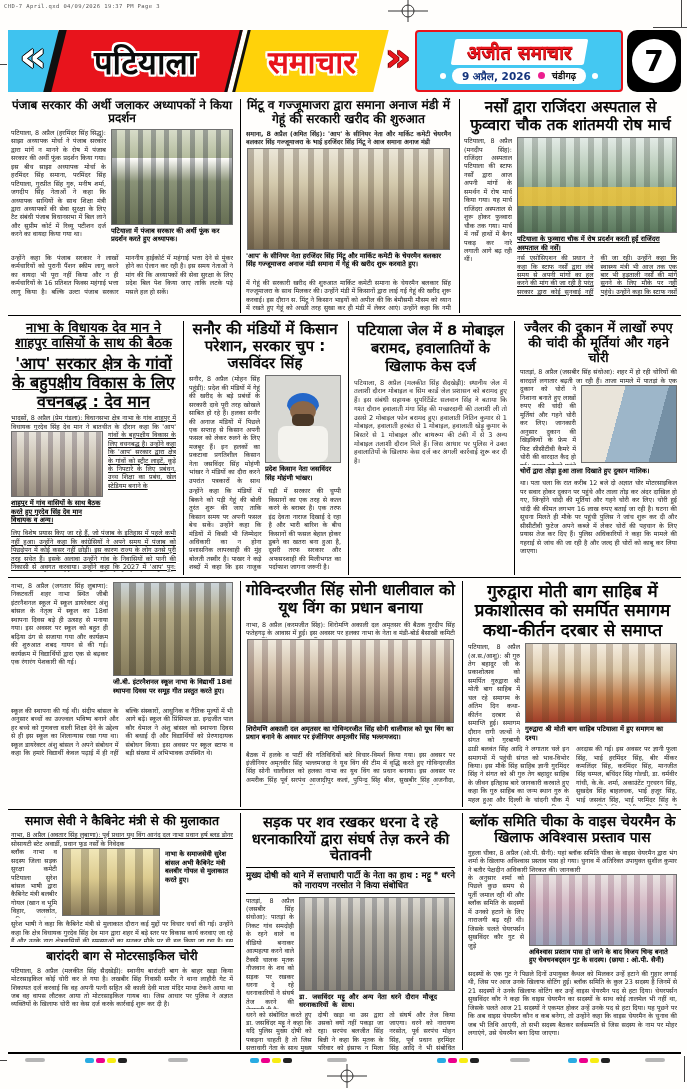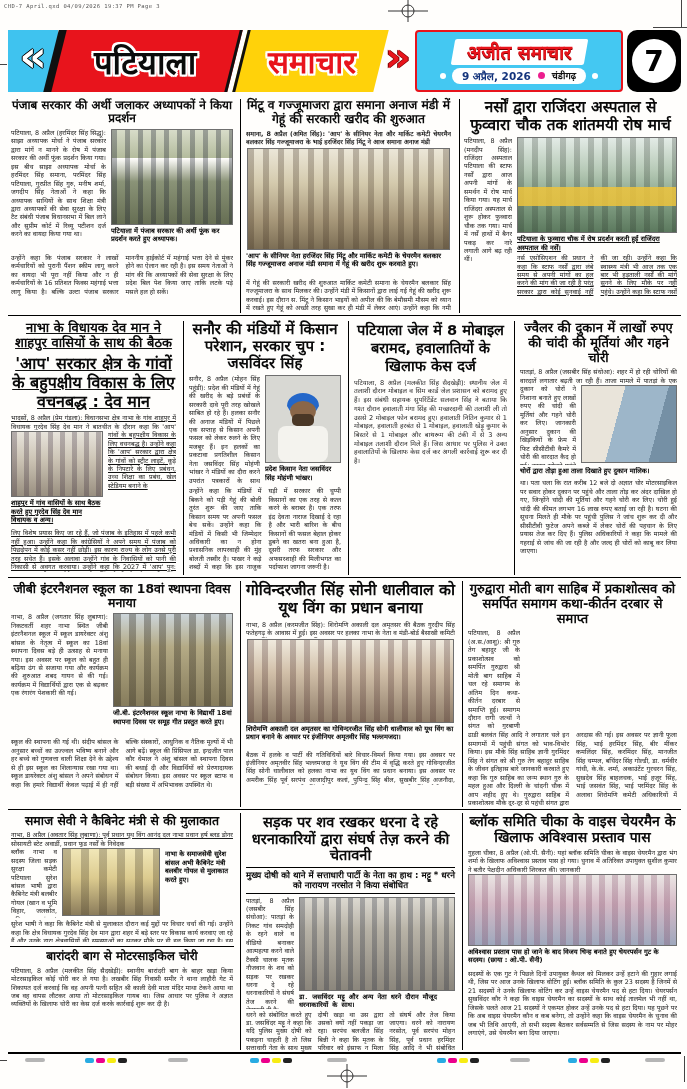--- a/index.html
+++ b/index.html
@@ -217,43 +217,46 @@
     <div class="bt" style="height:16px;">पातड़ां, 8 अप्रैल (जसबीर सिंह संधोआ): शहर में हो रही चोरियों की वारदातें लगातार बढ़ती जा रही हैं। ताजा मामले में पातड़ां के एक ज्वैलर की</div>
     <div class="flexrow" style="height:80px;margin-top:1px;">
       <div class="bt" style="flex:1;">दुकान को चोरों ने निशाना बनाते हुए लाखों रुपए की चांदी की मूर्तियां और गहने चोरी कर लिए। जानकारी अनुसार दुकान की खिड़कियों के फ्रेम में फिट सीसीटीवी कैमरे में चोरी की वारदात कैद हो गई। दुकान खोलने पहुंचे तो देखा कि शटर में दरार पड़ी हुई थी और दुकान का सामान बिखरा पड़ा</div>
       <div class="ph ph-safe" style="width:96px;height:78px;flex:none;"></div>
     </div>
     <div class="cap" style="height:10px;">चोरों द्वारा तोड़ा हुआ ताला दिखाते हुए दुकान मालिक।</div>
     <div class="bt" style="height:108px;margin-top:2px;">था। पता चला कि रात करीब 12 बजे दो अज्ञात चोर मोटरसाइकिल पर सवार होकर दुकान पर पहुंचे और ताला तोड़ कर अंदर दाखिल हो गए, जिन्होंने चांदी की मूर्तियां और गहने चोरी कर लिए। चोरी हुई चांदी की कीमत लगभग 16 लाख रुपए बताई जा रही है। घटना की सूचना मिलते ही मौके पर पहुंची पुलिस ने जांच शुरू कर दी और सीसीटीवी फुटेज अपने कब्जे में लेकर चोरों की पहचान के लिए प्रयास तेज कर दिए हैं। पुलिस अधिकारियों ने कहा कि मामले की गहराई से जांच की जा रही है और जल्द ही चोरों को काबू कर लिया जाएगा।</div>
   </section>
 
   <section class="cell" style="left:8px;top:580px;width:228px;height:226px;">
-    <h2 class="hl" style="font-size:12.4px;">जीबी इंटरनैशनल स्कूल का 18वां स्थापना दिवस मनाया</h2>
     <div class="flexrow" style="height:122px;">
       <div class="bt" style="flex:1;">नाभा, 8 अप्रैल (जगतार सिंह लुबाणा): निकटवर्ती शहर नाभा स्थित जीबी इंटरनैशनल स्कूल में स्कूल डायरेक्टर अंशु बांसल के नेतृत्व में स्कूल का 18वां स्थापना दिवस बड़े ही उत्साह से मनाया गया। इस अवसर पर स्कूल को बहुत ही बढ़िया ढंग से सजाया गया और कार्यक्रम की शुरुआत शबद गायन से की गई। कार्यक्रम में विद्यार्थियों द्वारा एक से बढ़कर एक रंगारंग पेशकारी की गई।</div>
       <figure class="figcol" style="width:120px;">
         <div class="ph ph-students" style="width:120px;height:94px;"></div>
         <figcaption class="cap">जी.बी. इंटरनैशनल स्कूल नाभा के विद्यार्थी 18वां स्थापना दिवस पर समूह गीत प्रस्तुत करते हुए।</figcaption>
       </figure>
     </div>
     <div class="bt cols2" style="height:80px;margin-top:3px;">स्कूल की स्थापना की गई थी। संदीप बांसल के अनुसार बच्चों का उज्ज्वल भविष्य बनाने और हर बच्चे को गुणवत्ता वाली शिक्षा देने के उद्देश्य से ही इस स्कूल का शिलान्यास रखा गया था। स्कूल डायरेक्टर अंशु बांसल ने अपने संबोधन में कहा कि हमारे विद्यार्थी केवल पढ़ाई में ही नहीं बल्कि संस्कारों, आधुनिक व नैतिक मूल्यों में भी आगे बढ़ें। स्कूल की प्रिंसिपल डा. इन्द्रजीत पाल कौर धेमाल ने अंशु बांसल को स्थापना दिवस की बधाई दी और विद्यार्थियों को प्रेरणादायक संबोधन किया। इस अवसर पर स्कूल स्टाफ व बड़ी संख्या में अभिभावक उपस्थित थे।</div>
   </section>
 
   <section class="cell" style="left:243px;top:580px;width:215px;height:226px;">
     <h2 class="hl" style="font-size:15.6px;">गोविन्दरजीत सिंह सोनी धालीवाल को यूथ विंग का प्रधान बनाया</h2>
     <div class="bt" style="height:17px;">नाभा, 8 अप्रैल (करमजीत सिंह): शिरोमणि अकाली दल अमृतसर की बैठक गुरदीप सिंह फतेहगढ़ के आवास में हुई। इस अवसर पर हलका नाभा के नेता व मंडी-बोर्ड बैसाखी कमिटी लखत सिंह चमकता सहित शामिल हुए।</div>
     <div class="ph ph-indoor" style="width:207px;height:84px;margin:1px auto;"></div>
     <div class="cap" style="height:24px;">शिरोमणि अकाली दल अमृतसर का गोविन्दरजीत सिंह सोनी धालीवाल को यूथ विंग का प्रधान बनाने के अवसर पर इंजीनियर अमृतवीर सिंह भल्लमजदा।</div>
     <div class="bt" style="height:34px;margin-top:2px;">बैठक में हलके व पार्टी की गतिविधियों बारे विचार-विमर्श किया गया। इस अवसर पर इंजीनियर अमृतवीर सिंह भल्लमजदा ने यूथ विंग की टीम में वृद्धि करते हुए गोविन्दरजीत सिंह सोनी धालीवाल को हलका नाभा का यूथ विंग का प्रधान बनाया। इस अवसर पर अमरीक सिंह पूर्व सरपंच आजादीपुर कलां, पुपिन्द्र सिंह बील, सुखबीर सिंह अजनौदा, हरपाल सिंह अजनौदा, बीर सिंह टोडरवाल, गुरविंदर सिंह टोडरवाल, हरदीप सिंह सोनी नाभा, परमजीत सिंह नंबरदार ईचावाल नाभा आदि उपस्थित थे।</div>
   </section>
 
   <section class="cell" style="left:465px;top:580px;width:215px;height:226px;">
-    <h2 class="hl" style="font-size:13px;">गुरुद्वारा मोती बाग साहिब में प्रकाशोत्सव को समर्पित समागम कथा-कीर्तन दरबार से समाप्त</h2>
+    <h2 class="hl" style="font-size:17px;">गुरुद्वारा मोती बाग साहिब में प्रकाशोत्सव को समर्पित समागम कथा-कीर्तन दरबार से समाप्त</h2>
     <div class="flexrow" style="height:100px;">
       <div class="bt" style="width:52px;flex:none;">पटियाला, 8 अप्रैल (अ.स./आशु): श्री गुरु तेग बहादुर जी के प्रकाशोत्सव को समर्पित गुरुद्वारा श्री मोती बाग साहिब में चल रहे समागम के अंतिम दिन कथा-कीर्तन दरबार से समाप्ति हुई। समागम दौरान रागी जत्थों ने संगत को गुरबाणी कीर्तन से निहाल किया।</div>
+      <figure class="figcol" style="flex:1;">
+        <div class="ph ph-kirtan" style="width:100%;height:80px;"></div>
+        <figcaption class="cap" style="height:16px;">गुरुद्वारा श्री मोती बाग साहिब पटियाला में हुए समागम का दृश्य।</figcaption>
+      </figure>
     </div>
     <div class="bt cols2" style="height:82px;margin-top:2px;">ढाडी बलवंत सिंह आदि ने लगातार चले इन समागमों में पहुंची संगत को भाव-विभोर किया। इस मौके सिंह साहिब ज्ञानी गुरमिंदर सिंह ने संगत को श्री गुरु तेग बहादुर साहिब के जीवन इतिहास बारे जानकारी करवाते हुए कहा कि गुरु साहिब का जन्म स्थान गुरु के महल हुआ और दिल्ली के चांदनी चौक में आप शहीद हुए थे। गुरुद्वारा साहिब में प्रकाशोत्सव मौके दूर-दूर से पहुंची संगत द्वारा अरदास की गई। इस अवसर पर ज्ञानी फूला सिंह, भाई हरमिंदर सिंह, बीर मींकर कमलिंदर सिंह, करमिंदर सिंह, मानजीत सिंह चम्पल, बचिंदर सिंह गोल्डी, डा. धर्मवीर गांधी, के.के. शर्मा, अकाउंटेंट गुरचरन सिंह, सुखदेव सिंह बाहलचक, भाई हजूर सिंह, भाई जसवंत सिंह, भाई परमिंदर सिंह के अलावा शिरोमणि कमेटी अधिकारियों में बलजीत सिंह, लखवीर सिंह आदि और संगत बड़ी संख्या में शामिल थे।</div>
   </section>
 
   <section class="cell" style="left:8px;top:812px;width:228px;height:132px;">
     <h2 class="hl" style="font-size:12.4px;">समाज सेवी ने कैबिनेट मंत्री से की मुलाकात</h2>
     <div class="bt" style="height:16px;text-decoration:underline;">नाभा, 8 अप्रैल (अवतार सिंह लुबाणा): पूर्व प्रधान यूथ विंग आनंद दल नाभा प्रधान हर्ष ब्लड डोनर सोसायटी स्टेट अवार्डी, प्रधान फूड नर्सों के निवेदक</div>
     <div class="flexrow" style="height:70px;margin-top:1px;">
       <div class="bt" style="width:46px;flex:none;">ब्लॉक नाभा व सदस्य जिला सड़क सुरक्षा कमेटी पटियाला सुरेश बांसल भाषी द्वारा कैबिनेट मंत्री बलबीर गोयल (खान व भूमि विहार, जलस्रोत, भूमि व जल संपदा) के साथ लखनगाम में पहुंचकर मुलाकात की गई। जिस दौरान प्रधान सुरेश बांसल भाषी द्वारा कैबिनेट मंत्री को फूलों का गुलदस्ता भेंट किया गया।</div>
       <div class="ph ph-bouquet" style="width:98px;height:68px;flex:none;"></div>
@@ -277,23 +280,24 @@
         <figcaption class="cap" style="height:14px;font-family:Liberation Mono, monospace;">डा. जसविंदर मट्टू और अन्य नेता धरने दौरान मौजूद धरनाकारियों के साथ।</figcaption>
       </figure>
     </div>
     <div class="bt cols3" style="height:48px;margin-top:2px;">धरने को संबोधित करते हुए डा. जसविंदर मट्टू ने कहा कि यदि पुलिस मुख्य दोषी को पकड़ना चाहती है तो जिस सत्ताधारी नेता के साथ मुख्य दोषी खड़ा था उस द्वारा उसको क्यों नहीं पकड़ा जा रहा। सरपंच बलजीत सिंह बिन्नी ने कहा कि मृतक के परिवार को इंसाफ न मिला तो संघर्ष और तेज किया जाएगा। धरने को नारायण नरसोत, पूर्व सरपंच मोहन सिंह, पूर्व प्रधान हरमिंदर सिंह आदि ने भी संबोधित किया। पुलिस ने दोषियों के खिलाफ केस दर्ज करके कुछ को गिरफ्तार किया जा चुका है परंतु मुख्य दोषी की गिरफ्तारी न होने कारण परिवार द्वारा शव को सड़क पर रखकर रोष जाहिर किया जा रहा था।</div>
   </section>
 
   <section class="cell" style="left:465px;top:812px;width:215px;height:240px;">
     <h2 class="hl" style="font-size:14px;">ब्लॉक समिति चीका के वाइस चेयरमैन के खिलाफ अविश्वास प्रस्ताव पास</h2>
     <div class="bt" style="height:24px;">गुहला चीका, 8 अप्रैल (ओ.पी. सैनी): यहां ब्लॉक समिति चीका के वाइस चेयरमैन द्वारा भंग शर्मा के खिलाफ अविश्वास प्रस्ताव पास हो गया। चुनाव में अतिरिक्त उपायुक्त सुशील कुमार ने बतौर पेक्षदीन अधिकारी शिरकत की। जानकारी</div>
     <div class="flexrow" style="height:94px;margin-top:1px;">
+      <div class="bt" style="width:56px;flex:none;">के अनुसार शर्मा को पिछले कुछ समय से पूर्ती जमाल रही थी और ब्लॉक समिति के सदस्यों में उनको हटाने के लिए नाराजगी बढ़ रही थी। जिसके चलते चेयरपर्सन सुखविंदर कौर गुट से जुड़े</div>
       <figure class="figcol" style="flex:1;">
         <div class="ph ph-women" style="width:100%;height:72px;"></div>
-        <figcaption class="cap" style="height:18px;">अविश्वास प्रस्ताव पास हो जाने के बाद विजय चिन्ह बनाते हुए चेयरपर्सन गुट के सदस्य। (छाया : ओ.पी. सैनी)</figcaption>
+        <figcaption class="cap" style="height:18px;">अविश्वास प्रस्ताव पास हो जाने के बाद विजय चिन्ह बनाते हुए चेवचनबद्सन गुट के सदस्य। (छाया : ओ.पी. सैनी)</figcaption>
       </figure>
     </div>
     <div class="bt" style="height:78px;margin-top:2px;">सदस्यों के एक गुट ने पिछले दिनों उपायुक्त कैथल को मिलकर उन्हें हटाने की गुहार लगाई थी, जिस पर आज उनके खिलाफ वोटिंग हुई। ब्लॉक समिति के कुल 23 सदस्य हैं जिनमें से 21 सदस्यों ने उनके खिलाफ वोटिंग कर उन्हें वाइस चेयरमैन पद से हटा दिया। चेयरपर्सन सुखविंदर कौर ने कहा कि वाइस चेयरमैन का सदस्यों के साथ कोई तालमेल भी नहीं था, जिसके चलते आज 21 सदस्यों ने एकमत होकर उन्हें उनके पद से हटा दिया। यह पूछने पर कि अब वाइस चेयरमैन कौन व कब बनेगा, तो उन्होंने कहा कि वाइस चेयरमैन के चुनाव की जब भी तिथि आएगी, तो सभी सदस्य बैठकर सर्वसम्मति से जिस सदस्य के नाम पर मोहर लगाएंगे, उसे चेयरमैन बना दिया जाएगा।</div>
   </section>
 
   <div class="hline" style="left:8px;top:315px;width:673px;"></div>
   <div class="hline" style="left:8px;top:577px;width:673px;"></div>
   <div class="hline" style="left:8px;top:809px;width:673px;"></div>
   <div class="hline" style="left:8px;top:1052px;width:673px;height:2px;"></div>
 

